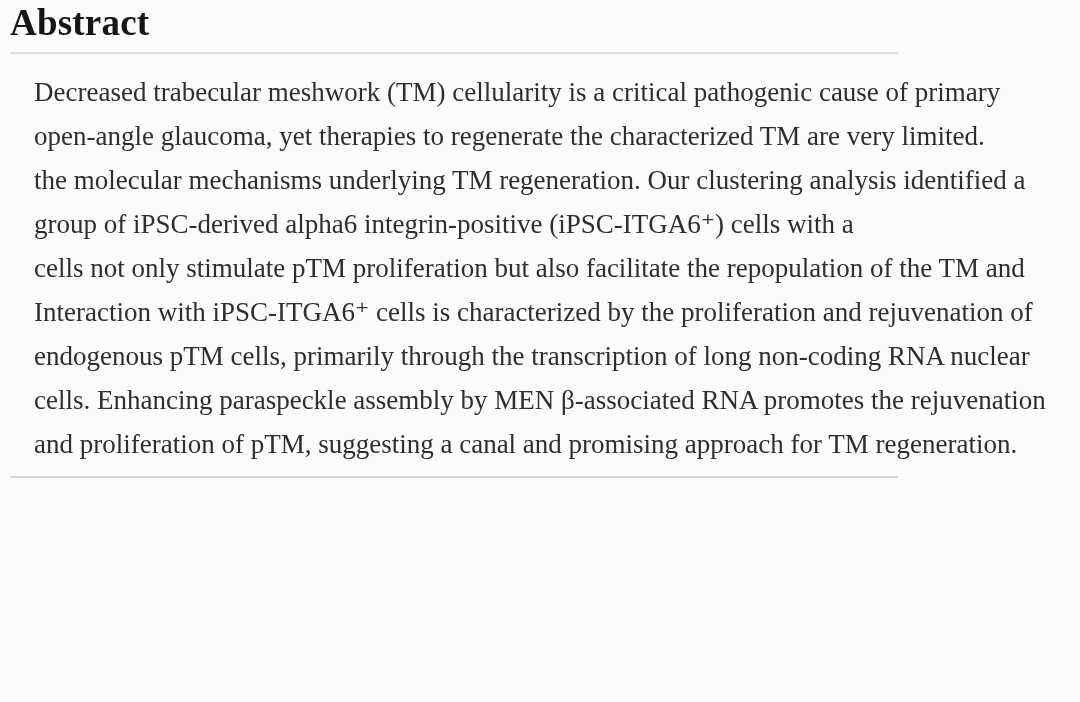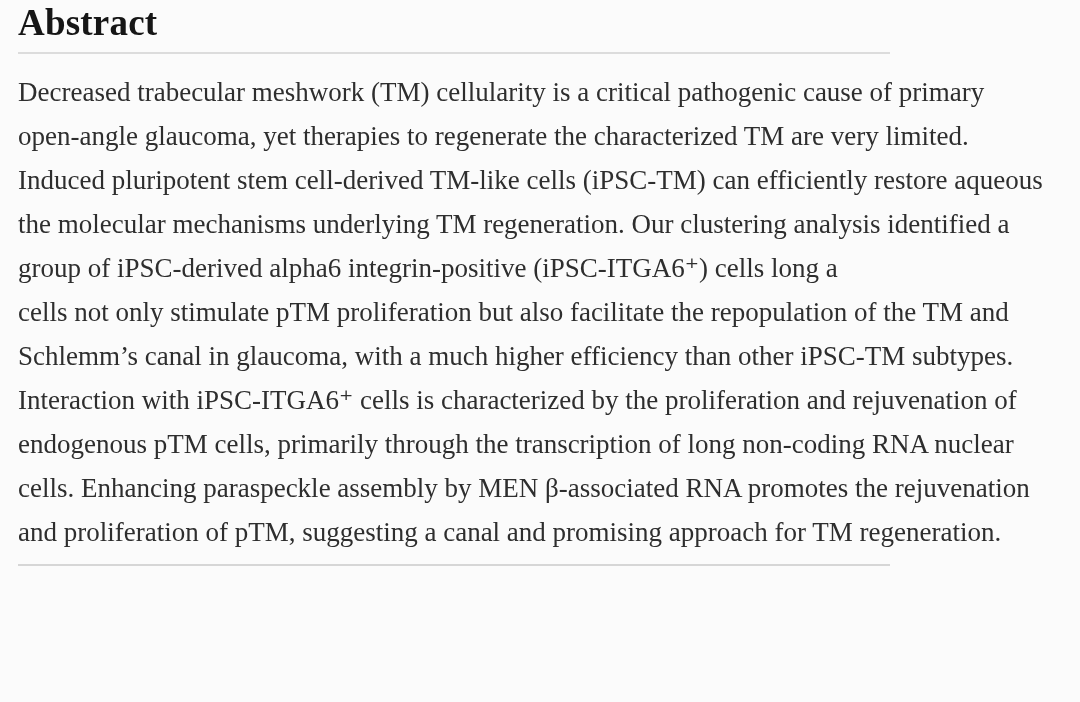--- a/index.html
+++ b/index.html
@@ -7,21 +7,21 @@
     padding: 0;
   }
   body {
     width: 1080px;
     height: 702px;
     background: #fbfbfb;
     overflow: hidden;
     font-family: "Liberation Serif", "DejaVu Serif", serif;
   }
   .container {
-    padding: 0 18px;
+    padding: 0 10px;
     box-sizing: border-box;
     width: 908px;
   }
   .section-title {
     margin: 2px 0 0 0;
     font-size: 37px;
     line-height: 42px;
     font-weight: 700;
     color: #161616;
     letter-spacing: 0.2px;
@@ -33,42 +33,41 @@
     margin-top: 8px;
   }
   .abstract-text {
     margin-top: 16px;
   }
   .abstract-line {
     font-size: 27px;
     line-height: 44px;
     color: #2e2e2e;
     white-space: nowrap;
+    margin-left: 24px;
   }
   .bottom-divider {
     height: 2px;
     background: #d6d6d6;
     margin-top: 10px;
   }
 </style>
 </head>
 <body>
 
 <div class="container">
   <h1 class="section-title">Abstract</h1>
   <div class="divider"></div>
 
   <div class="abstract-text">
     <div class="abstract-line">Decreased trabecular meshwork (TM) cellularity is a critical pathogenic cause of primary</div>
     <div class="abstract-line">open-angle glaucoma, yet therapies to regenerate the characterized TM are very limited.</div>
-    <div class="abstract-line">Induced pluripotent stem cell-derived TM-like cells (iPSC-TM) can efficiently restore aqueous</div>
     <div class="abstract-line">the molecular mechanisms underlying TM regeneration. Our clustering analysis identified a</div>
-    <div class="abstract-line">group of iPSC-derived alpha6 integrin-positive (iPSC-ITGA6⁺) cells long a</div>
+    <div class="abstract-line">group of iPSC-derived alpha6 integrin-positive (iPSC-ITGA6⁺) cells with a</div>
     <div class="abstract-line">cells not only stimulate pTM proliferation but also facilitate the repopulation of the TM and</div>
-    <div class="abstract-line">Schlemm’s canal in glaucoma, with a much higher efficiency than other iPSC-TM subtypes.</div>
     <div class="abstract-line">Interaction with iPSC-ITGA6⁺ cells is characterized by the proliferation and rejuvenation of</div>
     <div class="abstract-line">endogenous pTM cells, primarily through the transcription of long non-coding RNA nuclear</div>
     <div class="abstract-line">cells. Enhancing paraspeckle assembly by MEN β-associated RNA promotes the rejuvenation</div>
     <div class="abstract-line">and proliferation of pTM, suggesting a canal and promising approach for TM regeneration.</div>
   </div>
 
   <div class="bottom-divider"></div>
 </div>
 
 </body></html>

